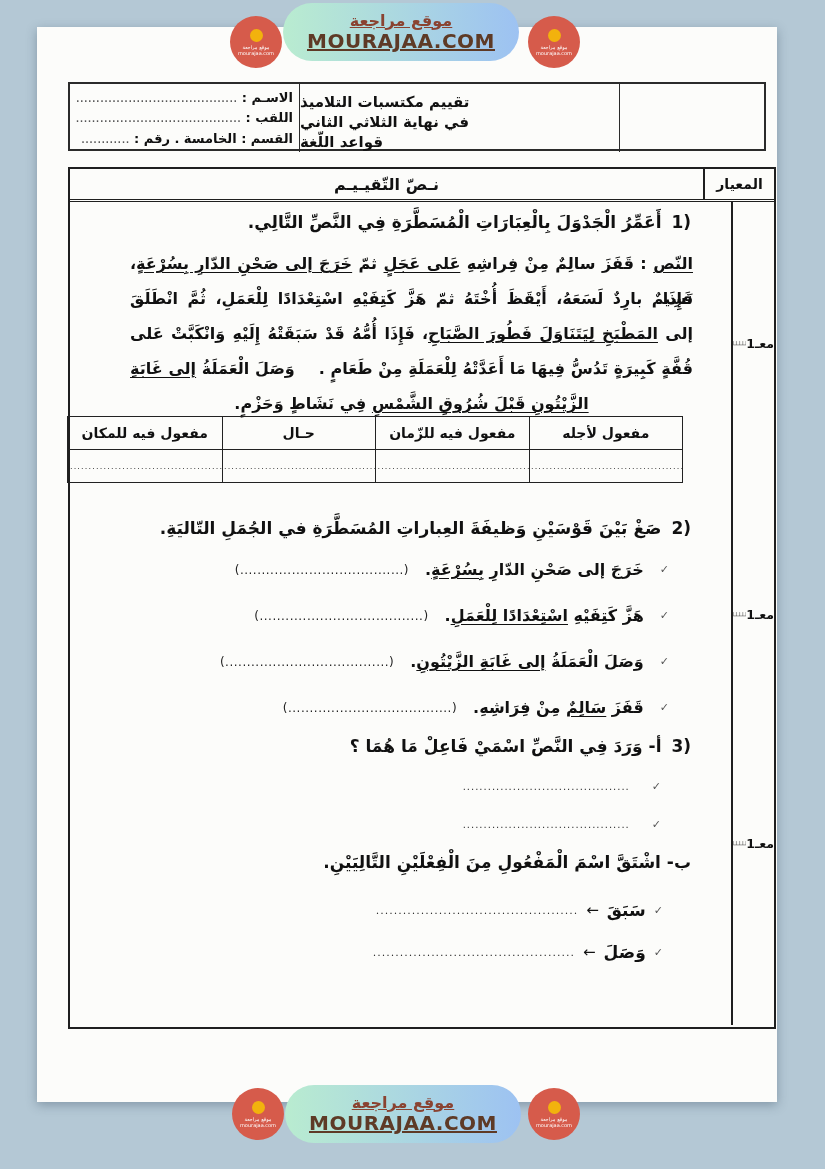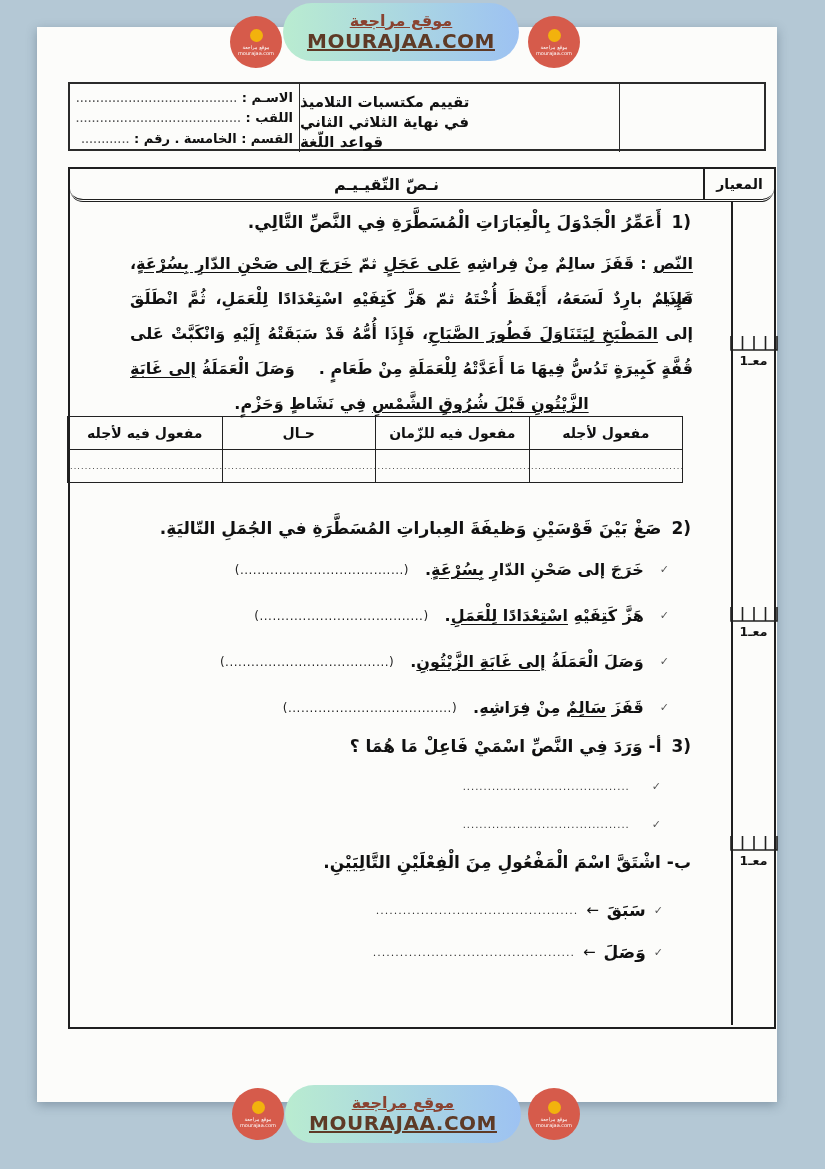--- a/index.html
+++ b/index.html
@@ -68,36 +68,36 @@
     border-right:1.5px solid #2b2b2b;
     direction:rtl; text-align:left; font-size:15px; font-weight:bold;
     line-height:20px; padding-top:8px; color:#111;
   }
 
   
   .mtable {
     position:absolute; left:31px; top:140px; width:704px; height:858px;
     border:2px solid #1f1f1f;
   }
-  .mt-head { display:flex; height:30px; border-bottom:3px double #1f1f1f;border-radius:13px; }
+  .mt-head { display:flex; height:30px; border-bottom:3px double #1f1f1f; }
   .mt-head .tcell {
     width:633px; display:flex; align-items:center; justify-content:center;
     font-size:16px; font-weight:bold; direction:rtl; color:#111;
   }
   .mt-head .ccell {
     flex:1; border-left:2px solid #1f1f1f;
     display:flex; align-items:center; justify-content:center;
     font-size:14px; font-weight:bold; direction:rtl; color:#111;text-align:right;
   }
   .mt-body { display:flex; height:823px;gap:28px; }
   .content { width:633px; position:relative; direction:rtl; color:#111; }
   .criteria { flex:1; border-left:2px solid #1f1f1f; position:relative; }
 
   
-  .mark { position:absolute; left:0; right:0; display:flex; flex-direction:column; align-items:center; }
+  .mark { position:absolute; left:0; right:0; display:flex; align-items:center; }
   .mark .mlabel { font-size:12.5px; font-weight:bold; margin-top:1px; direction:rtl; color:#111; }
   .mark.m1 { top:132px; } .mark.m2 { top:403px; } .mark.m3 { top:632px; }
 
   
   .q-prompt { position:absolute; right:12px; font-size:17px; font-weight:bold; white-space:nowrap; }
   .q-prompt .qnum { padding-left:4px; }
   .u { text-decoration:underline; text-underline-offset:3px; }
 
   .ptext { position:absolute; top:44px; right:10px; left:12px; font-size:16px; font-weight:bold; }
   .ptext .ln { height:35px; line-height:35px; text-align:justify; text-align-last:justify;margin-left:48px; }
@@ -205,21 +205,21 @@
           </div>
           <div class="ln center">
             <span class="u">الزَّيْتُونِ قَبْلَ شُرُوقِ الشَّمْسِ</span><span> فِي نَشَاطٍ وَحَزْمٍ.</span>
           </div>
         </div>
 
         <div class="anstable">
           <div class="hc">مفعول لأجله</div>
           <div class="hc">مفعول فيه للزّمان</div>
           <div class="hc">حـال</div>
-          <div class="hc">مفعول فيه لأجله</div>
+          <div class="hc">مفعول فيه للمكان</div>
           <div class="dc">..........................................</div>
           <div class="dc">..........................................</div>
           <div class="dc">..........................................</div>
           <div class="dc">..........................................</div>
         </div>
 
         <div class="q-prompt q2p">
           <bdi dir="ltr" class="qnum">2)</bdi>
           <span>صَغْ بَيْنَ قَوْسَيْنِ وَظيفَةَ العِباراتِ المُسَطَّرَةِ في الجُمَلِ التّاليَةِ.</span>
         </div>

